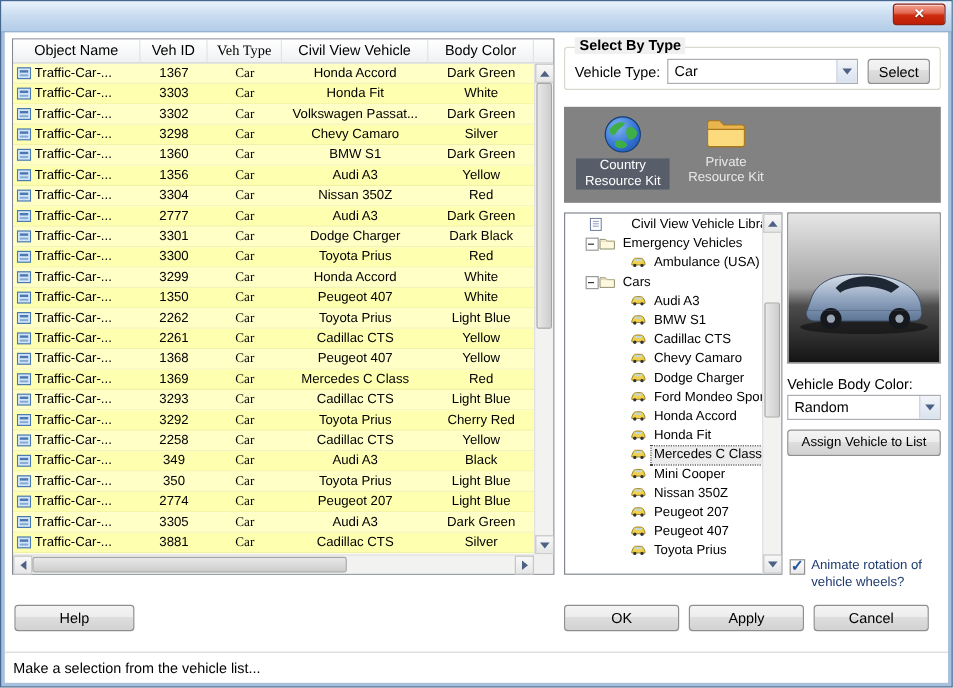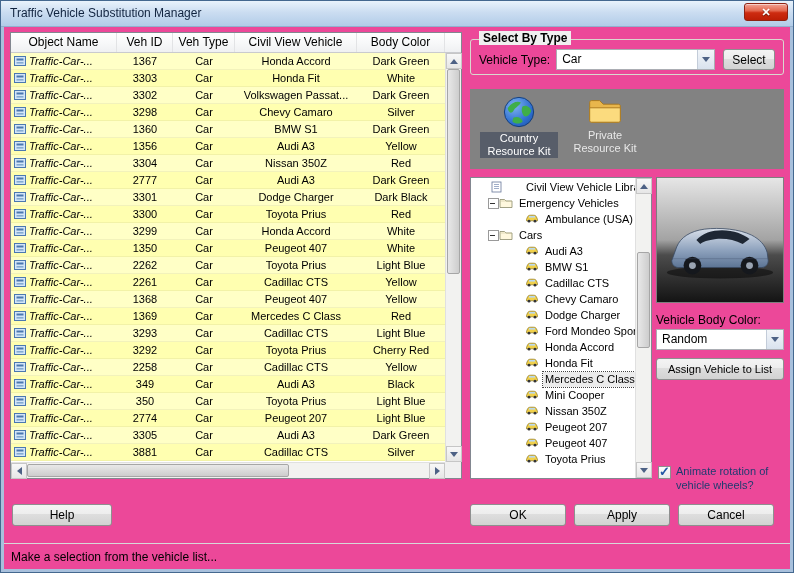--- a/index.html
+++ b/index.html
@@ -19,38 +19,38 @@
   .title { position:absolute; left:9px; top:0; line-height:25px; font-size:12px; color:#10233F; }
   .close-btn {
     position:absolute; right:5px; top:2px; width:44px; height:18px;
     background:linear-gradient(#F2A294, #E3684F 42%, #CD2B10 55%, #BC1E05);
     border:1px solid #8E2213; border-radius:3px;
     display:flex; align-items:center; justify-content:center; cursor:default;
     box-shadow:inset 0 1px 0 rgba(255,255,255,0.5);
   }
   .close-x { color:#FFF; font-size:11px; font-weight:bold; line-height:1; text-shadow:0 1px 1px rgba(0,0,0,0.5); }
   
-  .body { position:absolute; left:3px; top:26px; right:3px; bottom:3px; background:#ec4899; }
+  .body { position:absolute; left:3px; top:26px; right:3px; bottom:3px; background:#ffffff; }
   
   .listview { position:absolute; left:6px; top:5px; width:452px; height:447px; background:#FFF; border:1px solid #828790; }
   .lv-header {
     position:absolute; left:0; top:0; right:0; height:20px; display:flex;
     background:linear-gradient(#FFFFFF, #F6F7F8 60%, #EFF0F2);
     border-bottom:1px solid #C9CACE;
   }
   .hcell {
     height:100%; line-height:19px; text-align:center; font-size:12px;
     border-right:1px solid #E2E3E5; overflow:hidden; white-space:nowrap;
   }
-  .c-name { width:106px; } .c-id { width:56px; } .c-type { width:62px; } .c-veh { width:122px; } .c-color { width:88px; }
+  .c-name { width:106px; } .c-id { width:56px; } .c-type { width:62px;font-family:Liberation Serif, serif; } .c-veh { width:122px; } .c-color { width:88px; }
   .lv-body { position:absolute; left:0; top:20px; width:434px; height:409px; overflow:hidden; }
   .trow { display:flex; height:17px; align-items:center; background:#FFFFC6; border-bottom:1px solid rgba(0,0,0,0.05); }
   .trow.alt { background:#FFFFB0; }
   .trow .cell { font-size:11px; line-height:16px; white-space:nowrap; overflow:hidden; text-align:center; }
-  .trow .c-name { display:flex; align-items:center; gap:3px; padding-left:3px; text-align:right;font-style:italic; }
+  .trow .c-name { display:flex; align-items:center; gap:3px; padding-left:3px; text-align:right; }
   .obj-icon { width:12px; height:12px; flex:none; display:inline-block; }
   .obj-icon svg { display:block; }
   
   .vscroll { position:absolute; width:16px; display:flex; flex-direction:column; background:#F2F2F0; }
   .lv-vscroll { right:0; top:20px; bottom:16px; border-left:1px solid #E0E0E0; }
   .hscroll { position:absolute; left:0; right:16px; bottom:0; height:16px; display:flex; background:#F2F2F0; border-top:1px solid #E0E0E0; }
   .sbtn { width:16px; height:16px; flex:none; background:linear-gradient(#F8F8F8,#E6E6E6); border:1px solid #C6C6C6; display:flex; align-items:center; justify-content:center; }
   .vtrack { flex:1; position:relative; }
   .htrack { flex:1; position:relative; }
   .vthumb { position:absolute; left:1px; right:1px; background:linear-gradient(90deg,#E8E8E8,#CDCDCD); border:1px solid #A6A6A6; border-radius:2px; }
@@ -119,21 +119,20 @@
   .checkmark { position:absolute; left:0px; top:-3px; color:#2456A5; font-size:13px; font-weight:bold; }
   .checkbox-label { font-size:11px; line-height:1.25; color:#1F3B70; }
   
   .statusbar { position:absolute; left:0; right:0; bottom:0; height:26px; border-top:1px solid #D8D8D8; display:flex; align-items:center; padding-left:7px; font-size:12px; }
 </style>
 </head>
 <body>
 
 <div class="frame">
   <div class="titlebar">
-    <span class="title">Traffic Vehicle Substitution Manager</span>
     <div class="close-btn">
       <span class="close-x">✕</span>
     </div>
   </div>
 
   <div class="body">
 
     <div class="listview">
       <div class="lv-header">
         <div class="hcell c-name">Object Name</div>

